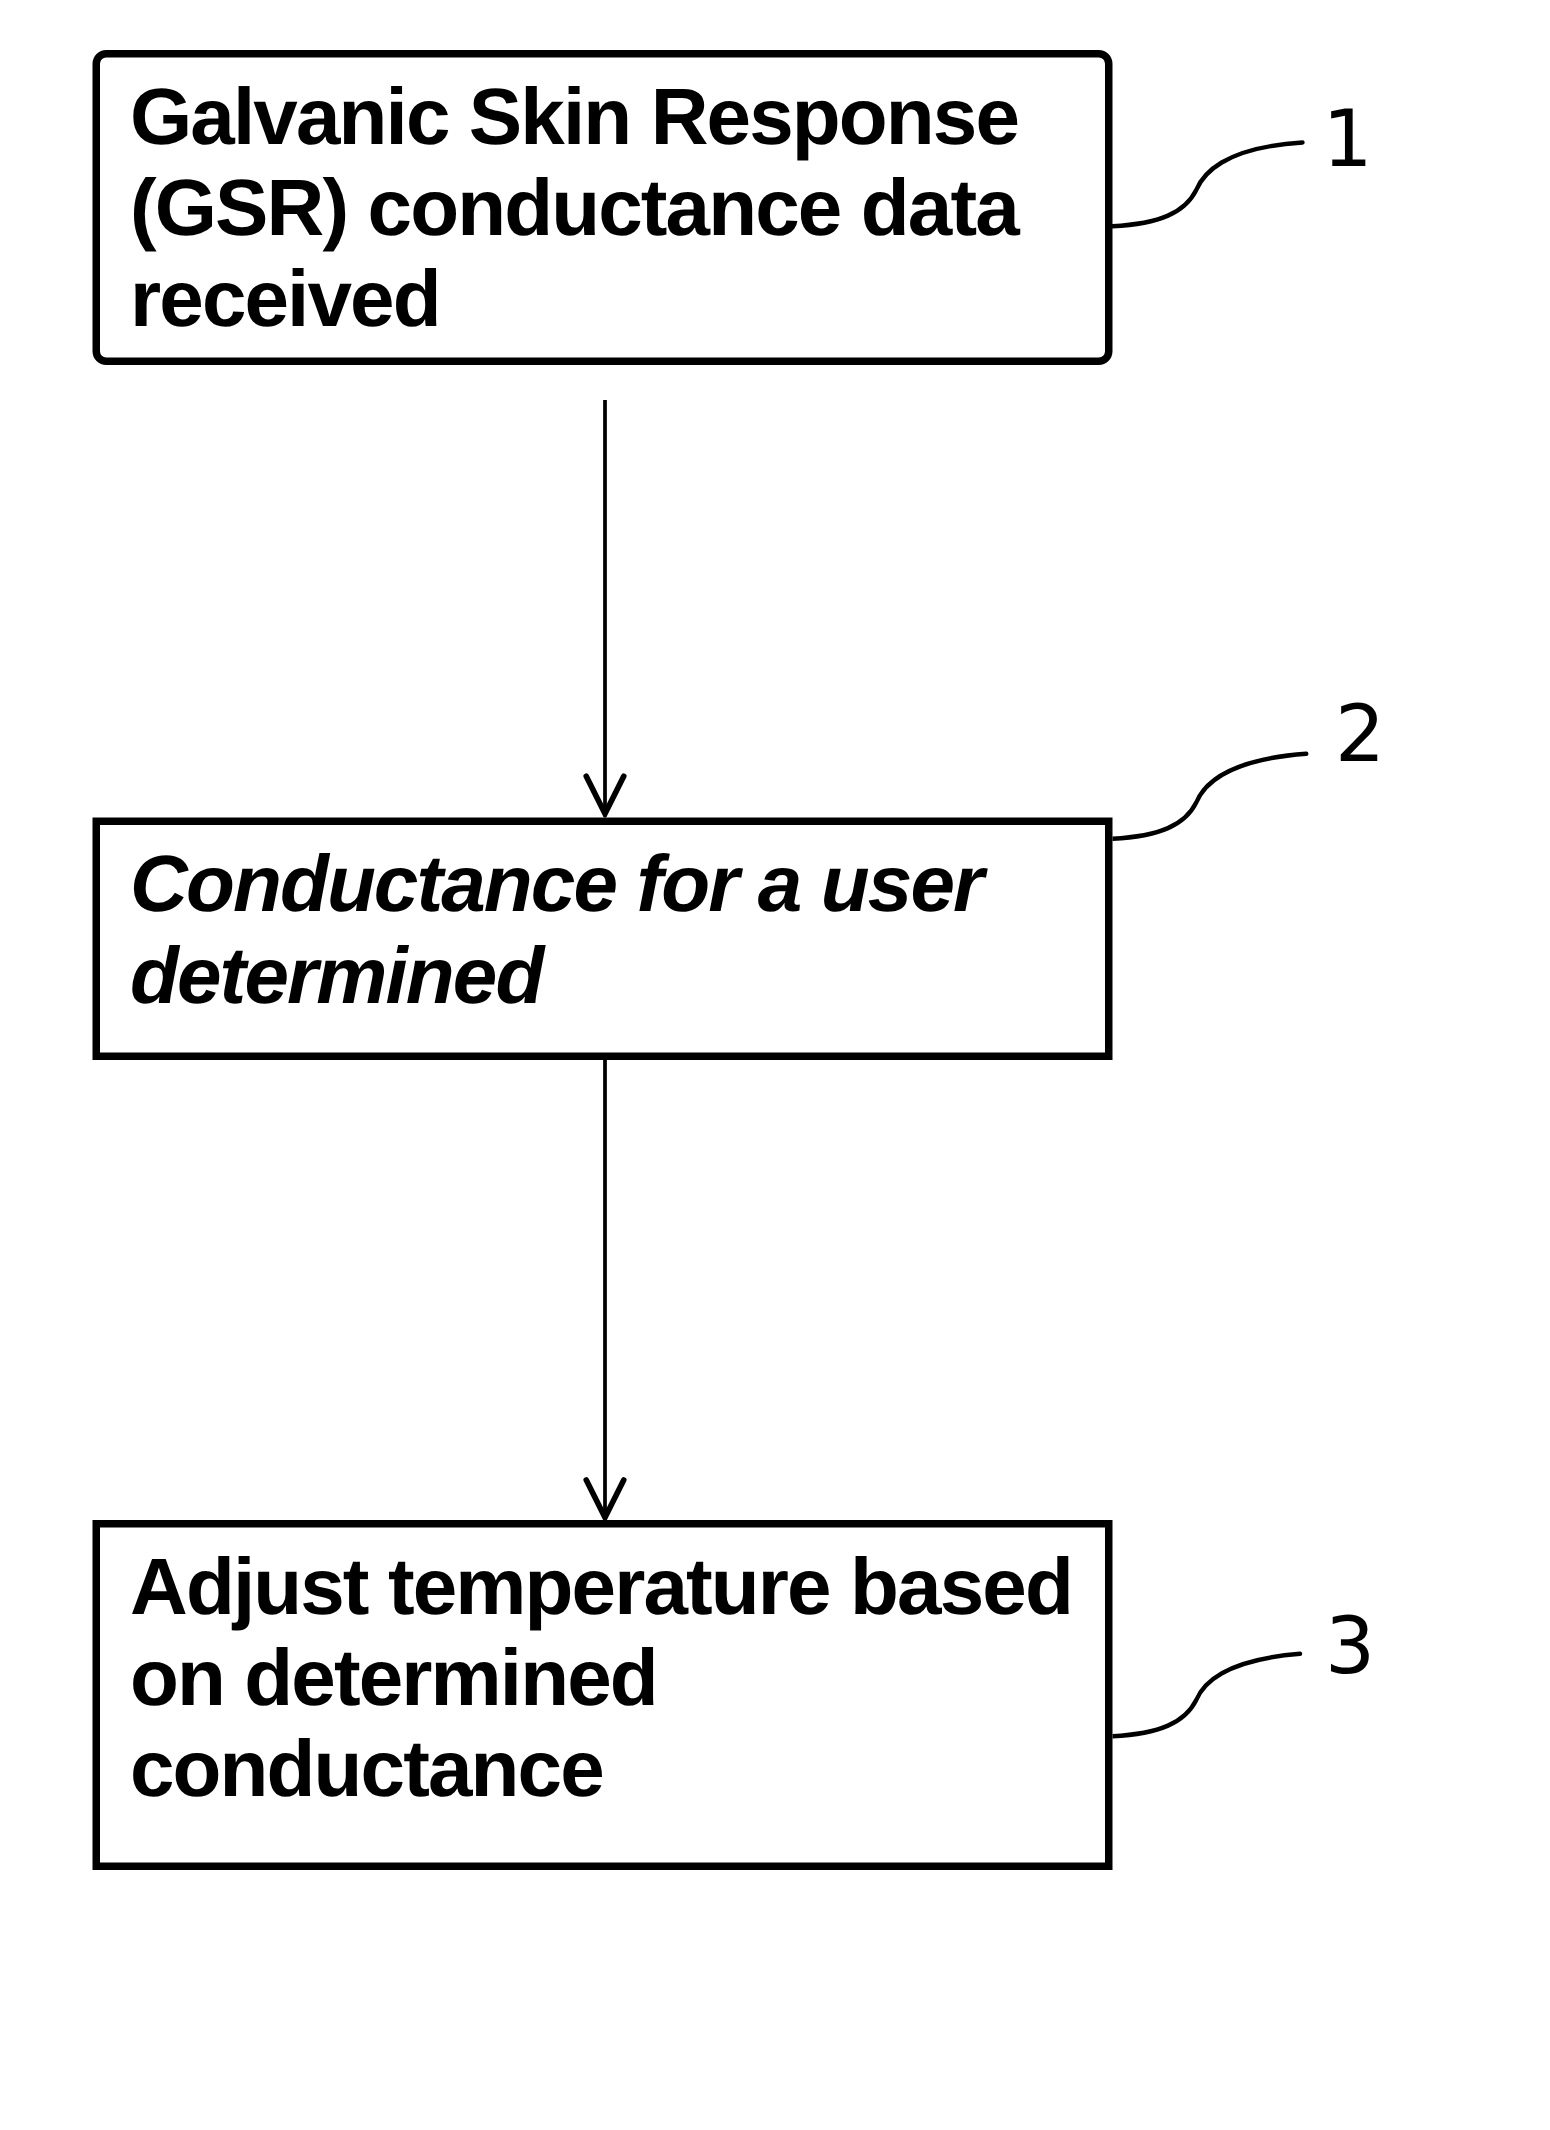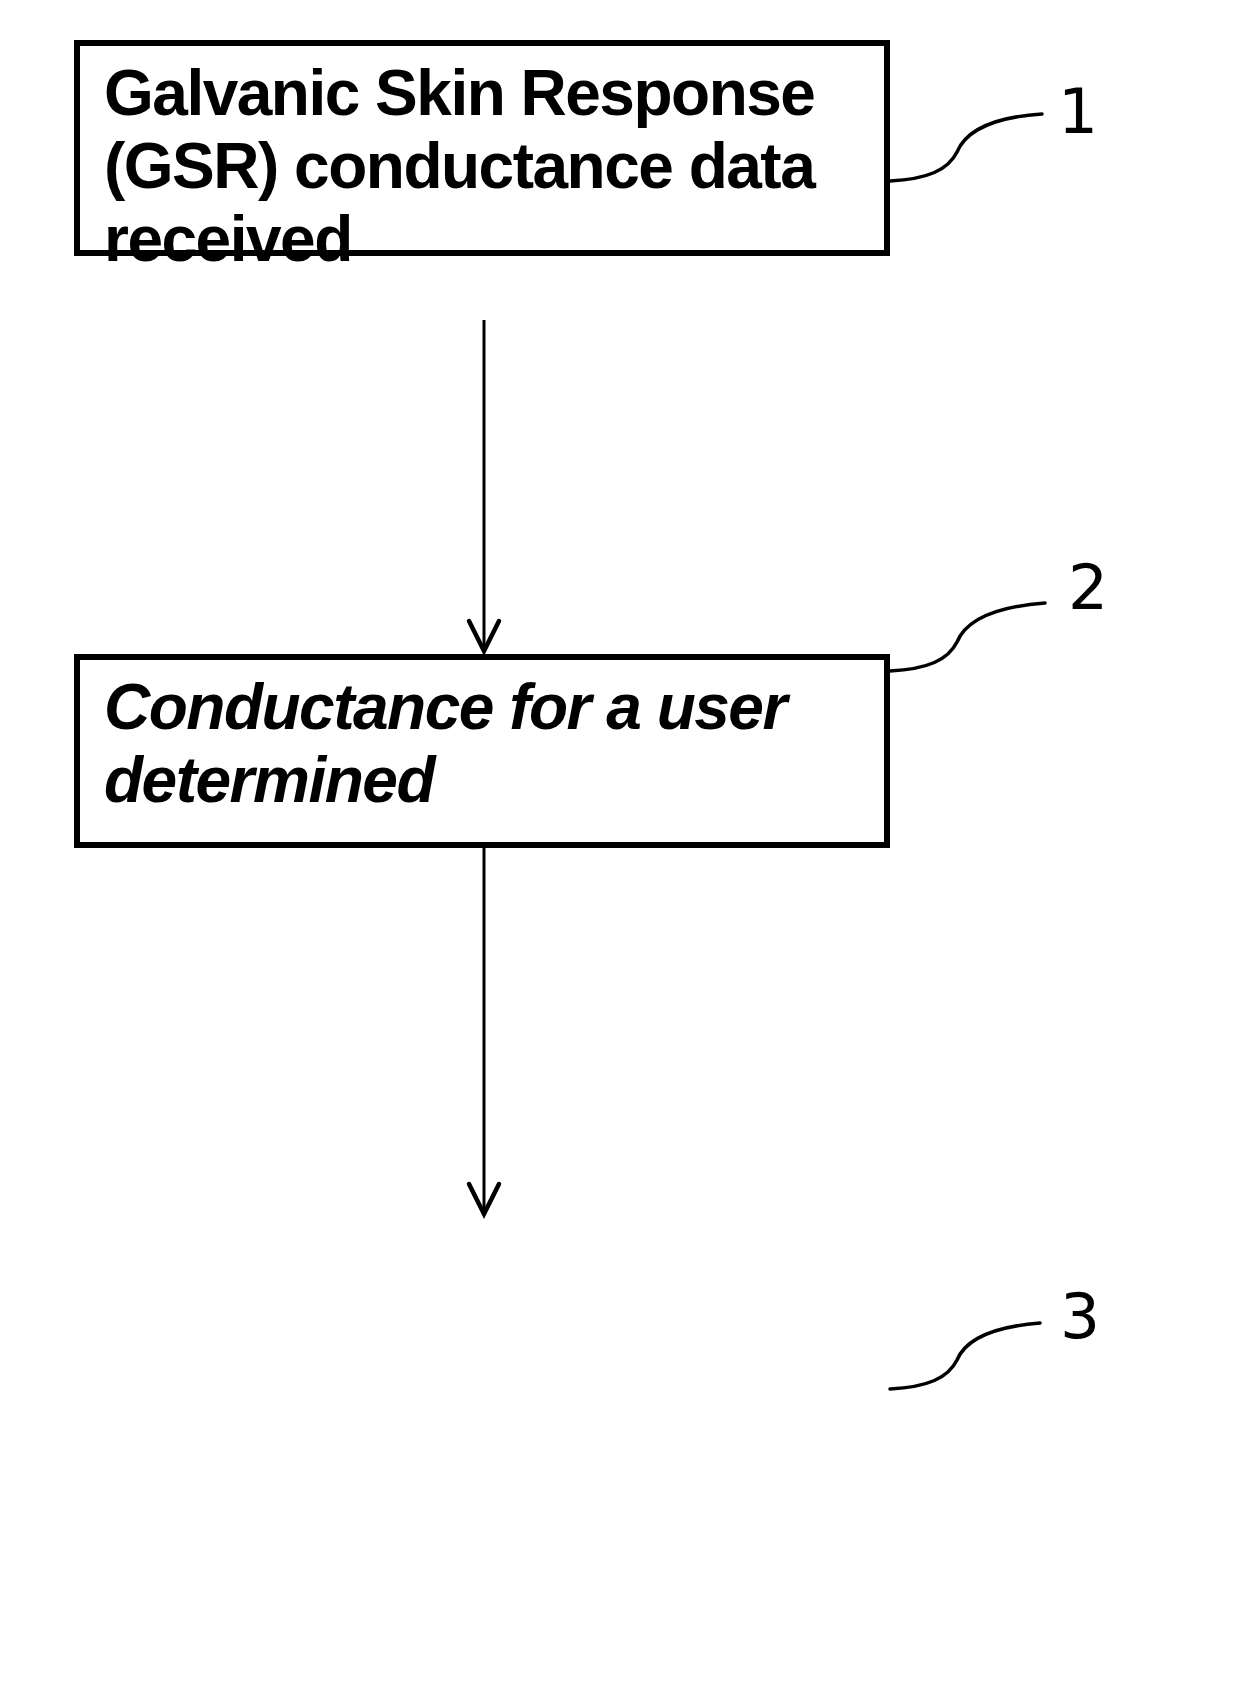--- a/index.html
+++ b/index.html
@@ -35,21 +35,21 @@
   .flow-box .box-text {
     display: block;
     white-space: pre-line;
     font-family: "Liberation Sans", sans-serif;
     font-weight: bold;
     font-size: 64px;
     line-height: 73px;
     letter-spacing: -1.5px;
     color: #000000;
   }
-  .box-1 { top: 40px;   height: 216px; }
+  .box-1 { top: 40px;   height: 252px; border-radius: 11px; }
   .box-2 { top: 654px;  height: 194px; font-style: italic; }
   .box-3 { top: 1216px; height: 280px; }
   .ref-label {
     position: absolute;
     width: 80px;
     text-align: center;
     font-family: "DejaVu Sans", sans-serif;
     font-weight: 400;
     font-size: 63px;
     line-height: 1;
@@ -83,20 +83,25 @@
     <span class="box-text">Galvanic Skin Response
 (GSR) conductance data
 received</span>
   </div>
 
   <div class="flow-box box-2">
     <span class="box-text">Conductance for a user
 determined</span>
   </div>
 
+  <div class="flow-box box-3">
+    <span class="box-text">Adjust temperature based
+on determined
+conductance</span>
+  </div>
 
   <div class="ref-label ref-1">1</div>
 
   <div class="ref-label ref-2">2</div>
 
   <div class="ref-label ref-3">3</div>
 
 </div>
 
 </body></html>

